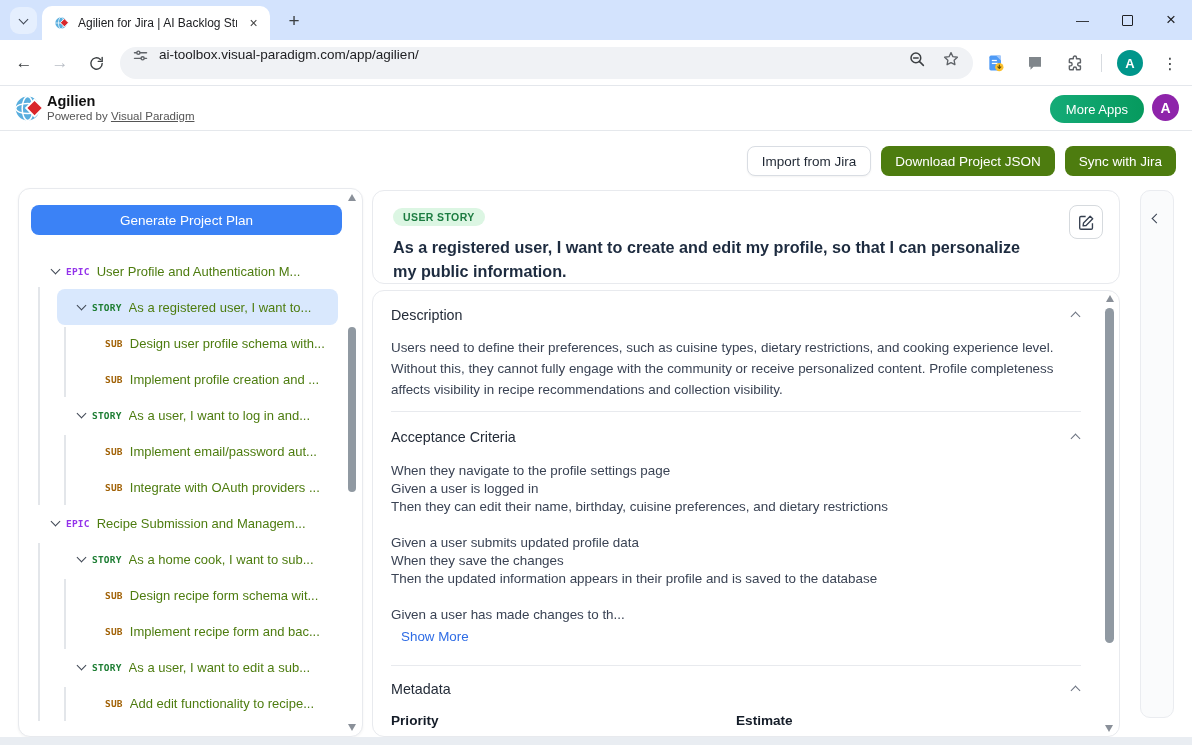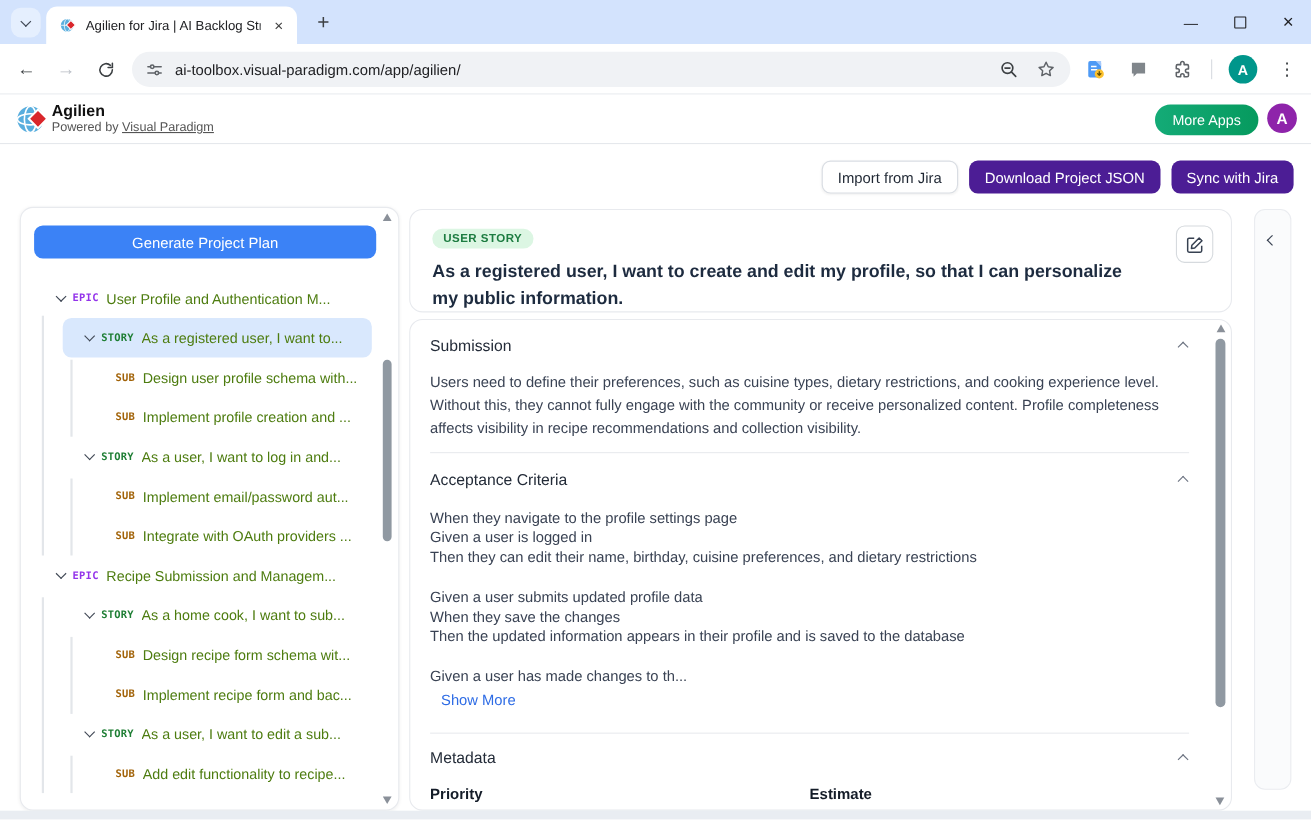--- a/index.html
+++ b/index.html
@@ -24,21 +24,21 @@
 
   
   .toolbar { position:absolute; top:40px; left:0; right:0; height:46px; background:#ffffff;
     border-bottom:1px solid #e4e7ec; }
   .nav-ic { position:absolute; top:9px; width:28px; height:28px; display:flex; align-items:center; justify-content:center;
     font-size:17px; color:#3c4043; cursor:pointer; }
   .nav-back { left:10px; }
   .nav-fwd  { left:46px; color:#b9bec6; }
   .nav-reload { left:82px; }
   .urlbar { position:absolute; left:120px; top:7px; width:853px; height:32px; border-radius:16px; background:#f0f2f5;
-    display:flex; align-items:center; padding:0 10px 0 12px; gap:10px; cursor:text; }
+    display:flex; align-items:flex-start; padding:0 10px 0 12px; gap:10px; cursor:text; }
   .url-text { flex:1; font-size:13.5px; color:#202124; white-space:nowrap; overflow:hidden; }
   .toolbar-right { position:absolute; right:10px; top:9px; height:28px; display:flex; align-items:center; gap:15px; }
   .tb-ic { display:flex; align-items:center; justify-content:center; width:24px; height:24px; cursor:pointer; }
   .tb-sep { width:1px; height:18px; background:#d7dbe0; }
   .browser-avatar { width:26px; height:26px; border-radius:50%; background:#00968b; color:#fff; font-size:13px;
     font-weight:bold; display:flex; align-items:center; justify-content:center; cursor:pointer; }
   .kebab { font-size:16px; color:#3c4043; letter-spacing:0; cursor:pointer; }
 
   
   .app-header { position:absolute; top:86px; left:0; right:0; height:45px; background:#fff; border-bottom:1px solid #e5e8ec; }
@@ -48,21 +48,21 @@
   .powered a { color:#555; text-decoration:underline; cursor:pointer; }
   .more-apps { position:absolute; right:48px; top:9px; height:28px; padding:0 16px; border-radius:15px; border:none;
     background:linear-gradient(90deg,#14ab77,#069a5e); color:#fff; font-size:13px; font-family:inherit; cursor:pointer; }
   .app-avatar { position:absolute; right:13px; top:8px; width:27px; height:27px; border-radius:50%; background:#8e24aa;
     color:#fff; font-size:14px; font-weight:bold; display:flex; align-items:center; justify-content:center; cursor:pointer; }
 
   
   .actions { position:absolute; top:146px; right:16px; display:flex; gap:10px; }
   .act-btn { height:30px; padding:0 14px; border-radius:8px; font-size:13.5px; font-family:inherit; cursor:pointer; }
   .act-btn.secondary { background:#fff; border:1px solid #d9dde3; color:#1f2733; box-shadow:0 1px 2px rgba(0,0,0,.05); }
-  .act-btn.primary { background:#4c1d95; border:none; color:#fff; }
+  .act-btn.primary { background:#4d7c0f; border:none; color:#fff; }
 
   
   .chev { display:inline-block; width:7px; height:7px; border-right:1.6px solid #3f4754; border-bottom:1.6px solid #3f4754; }
   .chev.down { transform:rotate(45deg); margin-top:-3px; }
   .chev.up { transform:rotate(-135deg); margin-top:4px; border-color:#6b7280; }
   .chev.left { transform:rotate(135deg); border-color:#374151; }
 
   
   .sidebar { position:absolute; left:18px; top:188px; width:345px; height:549px; background:#fff;
     border:1px solid #e8eaee; border-radius:12px; box-shadow:0 1px 3px rgba(0,0,0,.05); }
@@ -319,21 +319,21 @@
           <path d="M17 11v5.5A1.5 1.5 0 0 1 15.5 18h-12A1.5 1.5 0 0 1 2 16.5v-12A1.5 1.5 0 0 1 3.5 3H9"></path>
           <path d="M14.3 2.7l3 3L9.5 13.5 6 14l.5-3.5z" stroke-linejoin="round"></path>
         </svg>
       </span>
     </button>
   </div>
 
   <div class="content-card">
     <div class="content-inner">
       <div class="sec-head" style="margin-top:13px;">
-        <span class="sec-title">Submission</span>
+        <span class="sec-title">Description</span>
         <span class="sec-collapse"><span class="chev up"></span></span>
       </div>
       <div class="desc-body">Users need to define their preferences, such as cuisine types, dietary restrictions, and cooking experience level. Without this, they cannot fully engage with the community or receive personalized content. Profile completeness affects visibility in recipe recommendations and collection visibility.</div>
 
       <div class="divider" style="margin-top:10px;"></div>
 
       <div class="sec-head" style="margin-top:14px;">
         <span class="sec-title">Acceptance Criteria</span>
         <span class="sec-collapse"><span class="chev up"></span></span>
       </div>

